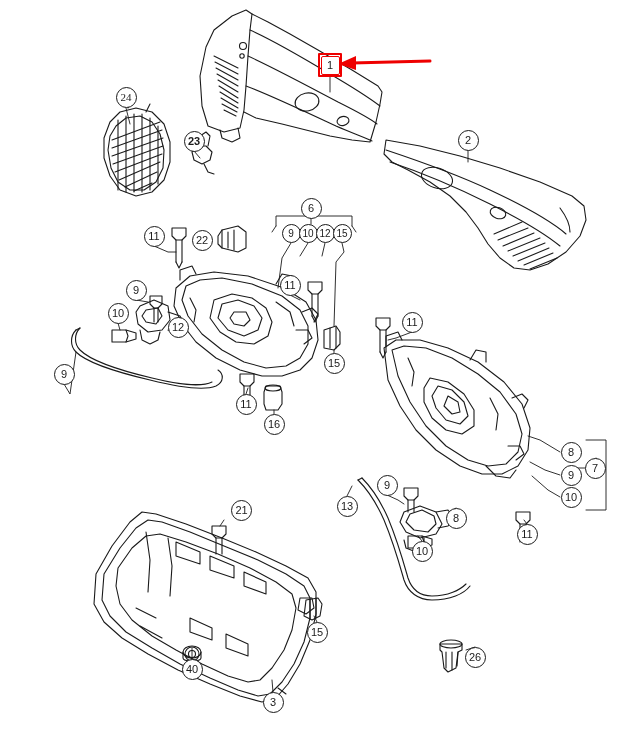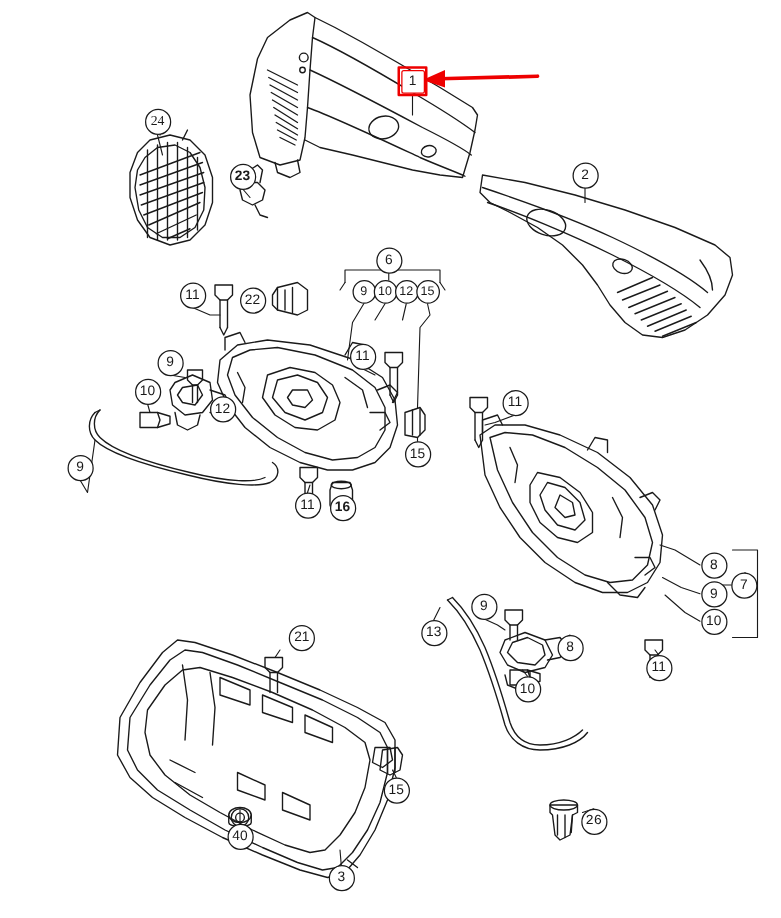--- a/index.html
+++ b/index.html
@@ -369,21 +369,21 @@
   <div class="callout" style="left:246px; top:404px;">11</div>
   <div class="callout" style="left:412px; top:322px;">11</div>
   <div class="callout" style="left:527px; top:534px;">11</div>
   <div class="callout small" style="left:325px; top:233px;">12</div>
   <div class="callout" style="left:178px; top:327px;">12</div>
   <div class="callout" style="left:347px; top:506px;">13</div>
   <div class="callout" style="left:64px; top:374px;">9</div>
   <div class="callout small" style="left:342px; top:233px;">15</div>
   <div class="callout" style="left:334px; top:363px;">15</div>
   <div class="callout" style="left:317px; top:632px;">15</div>
-  <div class="callout" style="left:274px; top:406px;font-weight:bold;">16</div>
+  <div class="callout" style="left:274px; top:424px;">16</div>
   <div class="callout" style="left:192px; top:669px;">40</div>
   <div class="callout" style="left:224px; top:510px;margin-left:7px;">21</div>
   <div class="callout" style="left:202px; top:240px;">22</div>
   <div class="callout" style="left:194px; top:141px;font-weight:bold;">23</div>
   <div class="callout" style="left:126px; top:97px;font-family:Liberation Serif, serif;">24</div>
-  <div class="callout" style="left:475px; top:657px;font-family:Liberation Mono, monospace;">26</div>
+  <div class="callout" style="left:475px; top:657px;">26</div>
 
 </div>
 
 </body></html>

